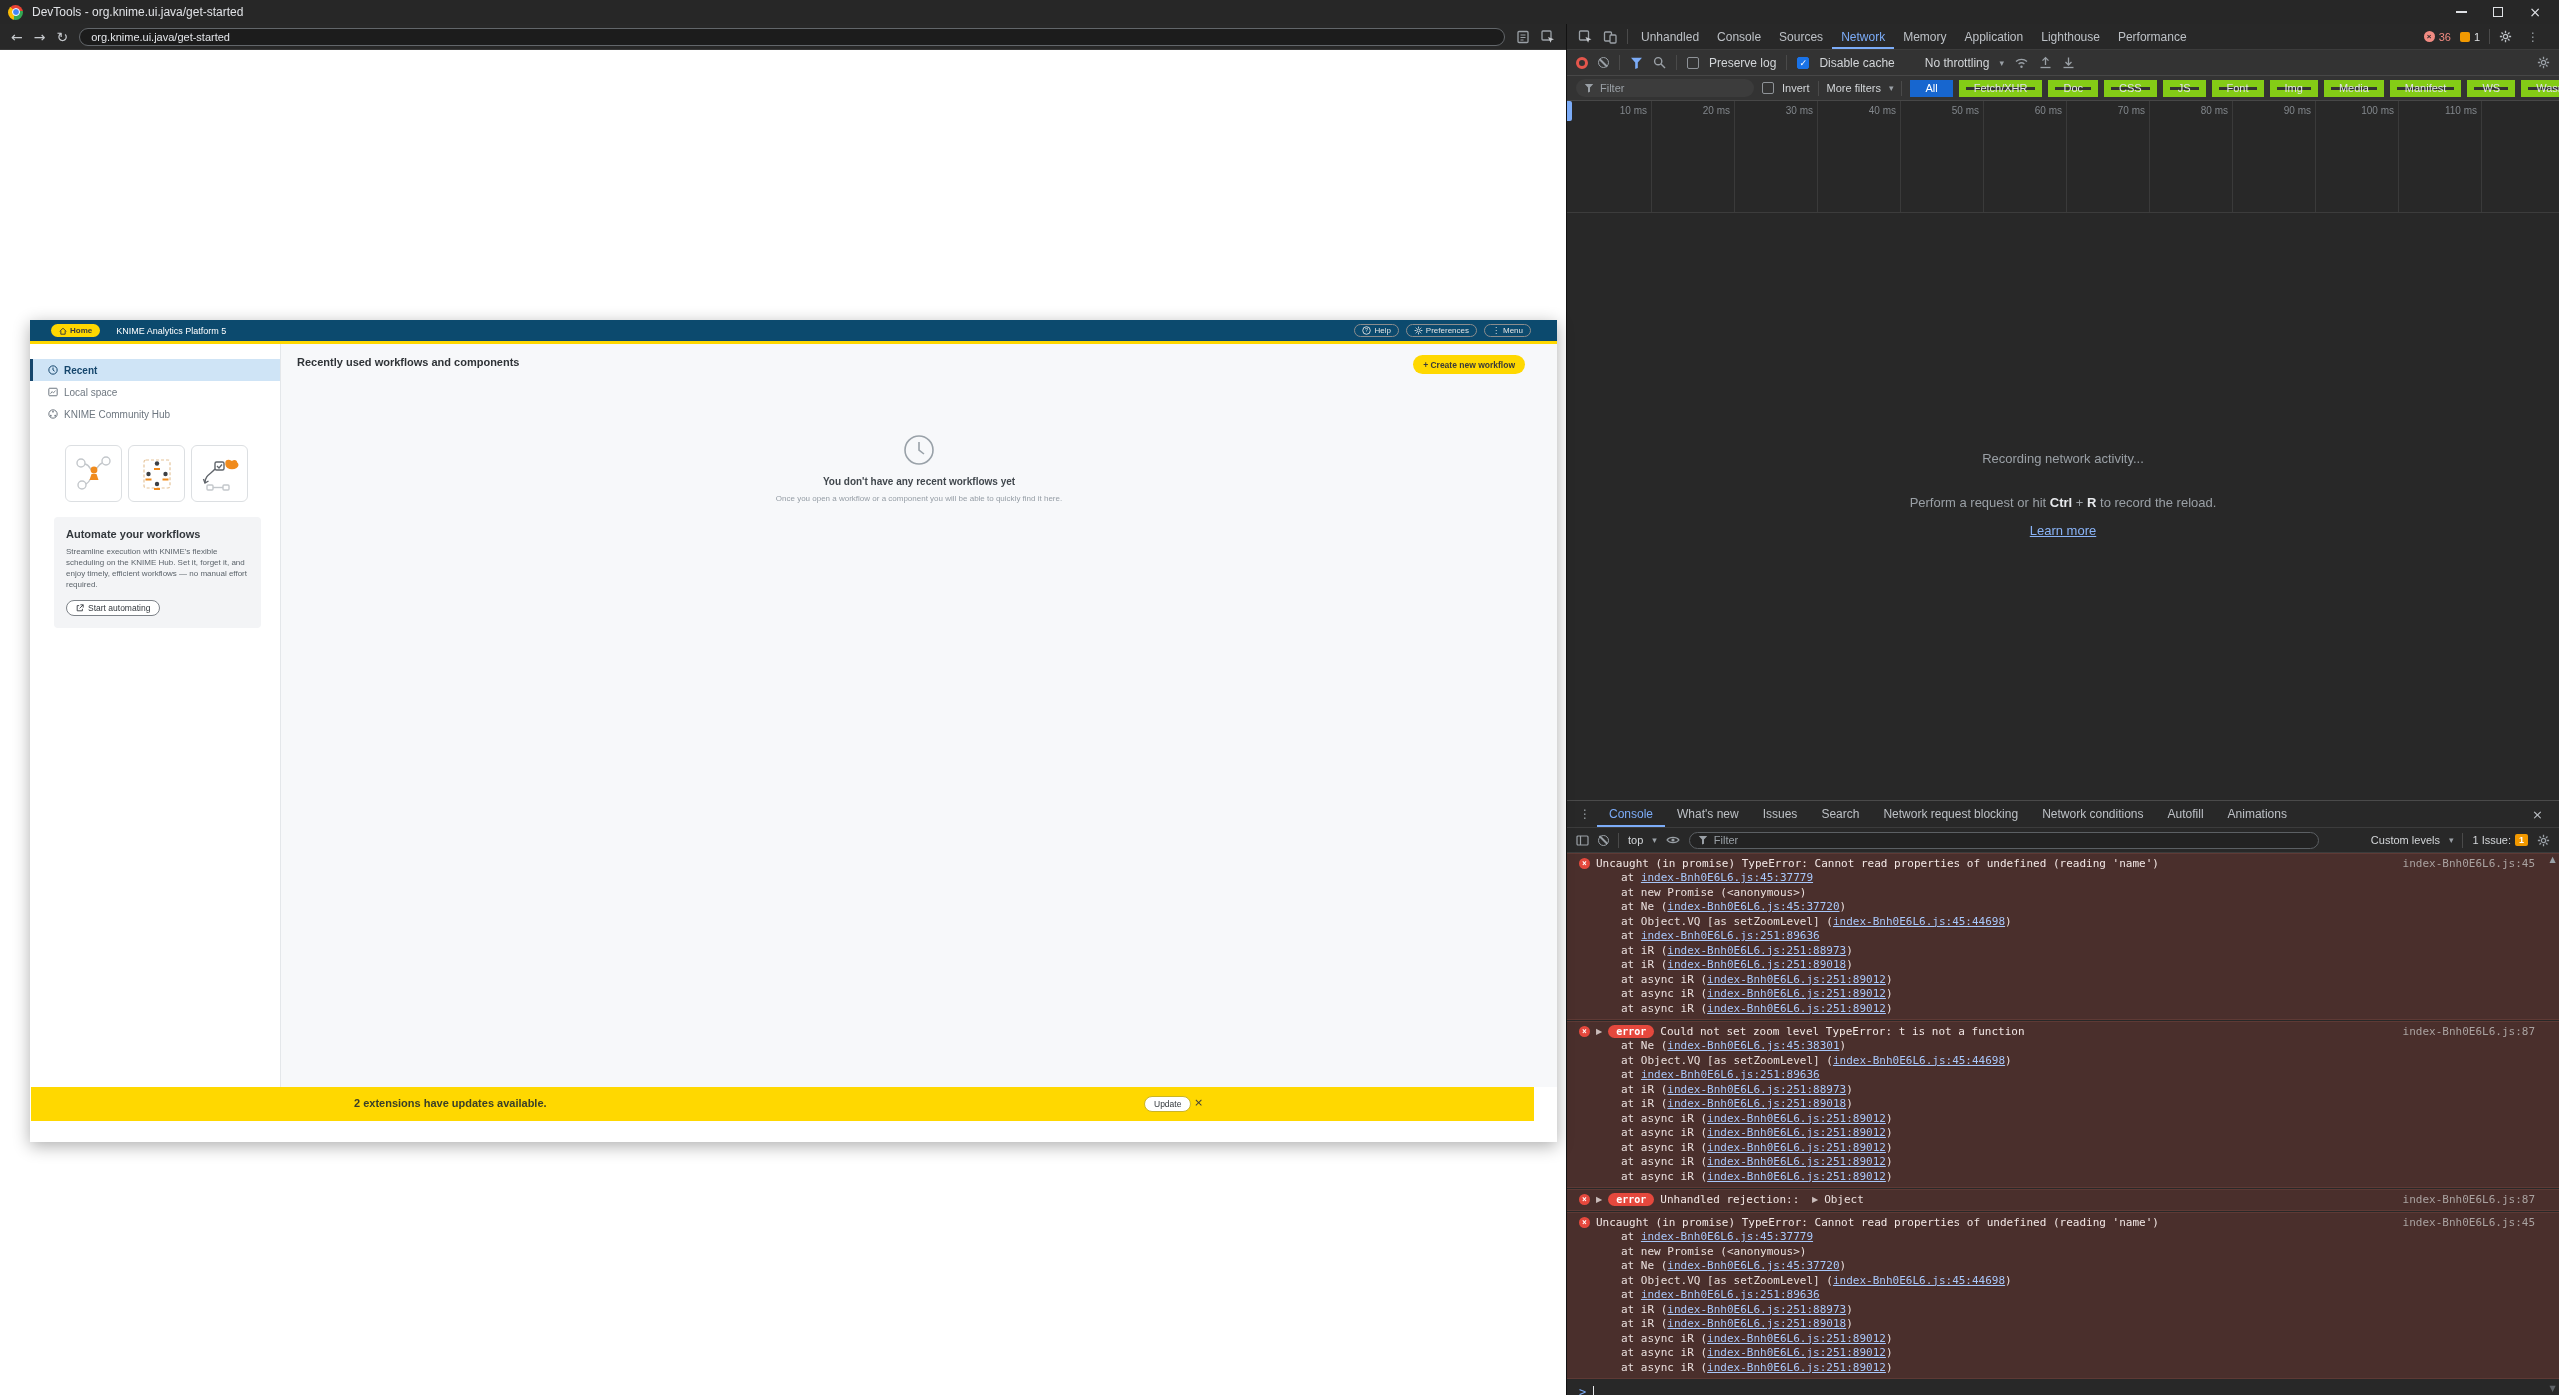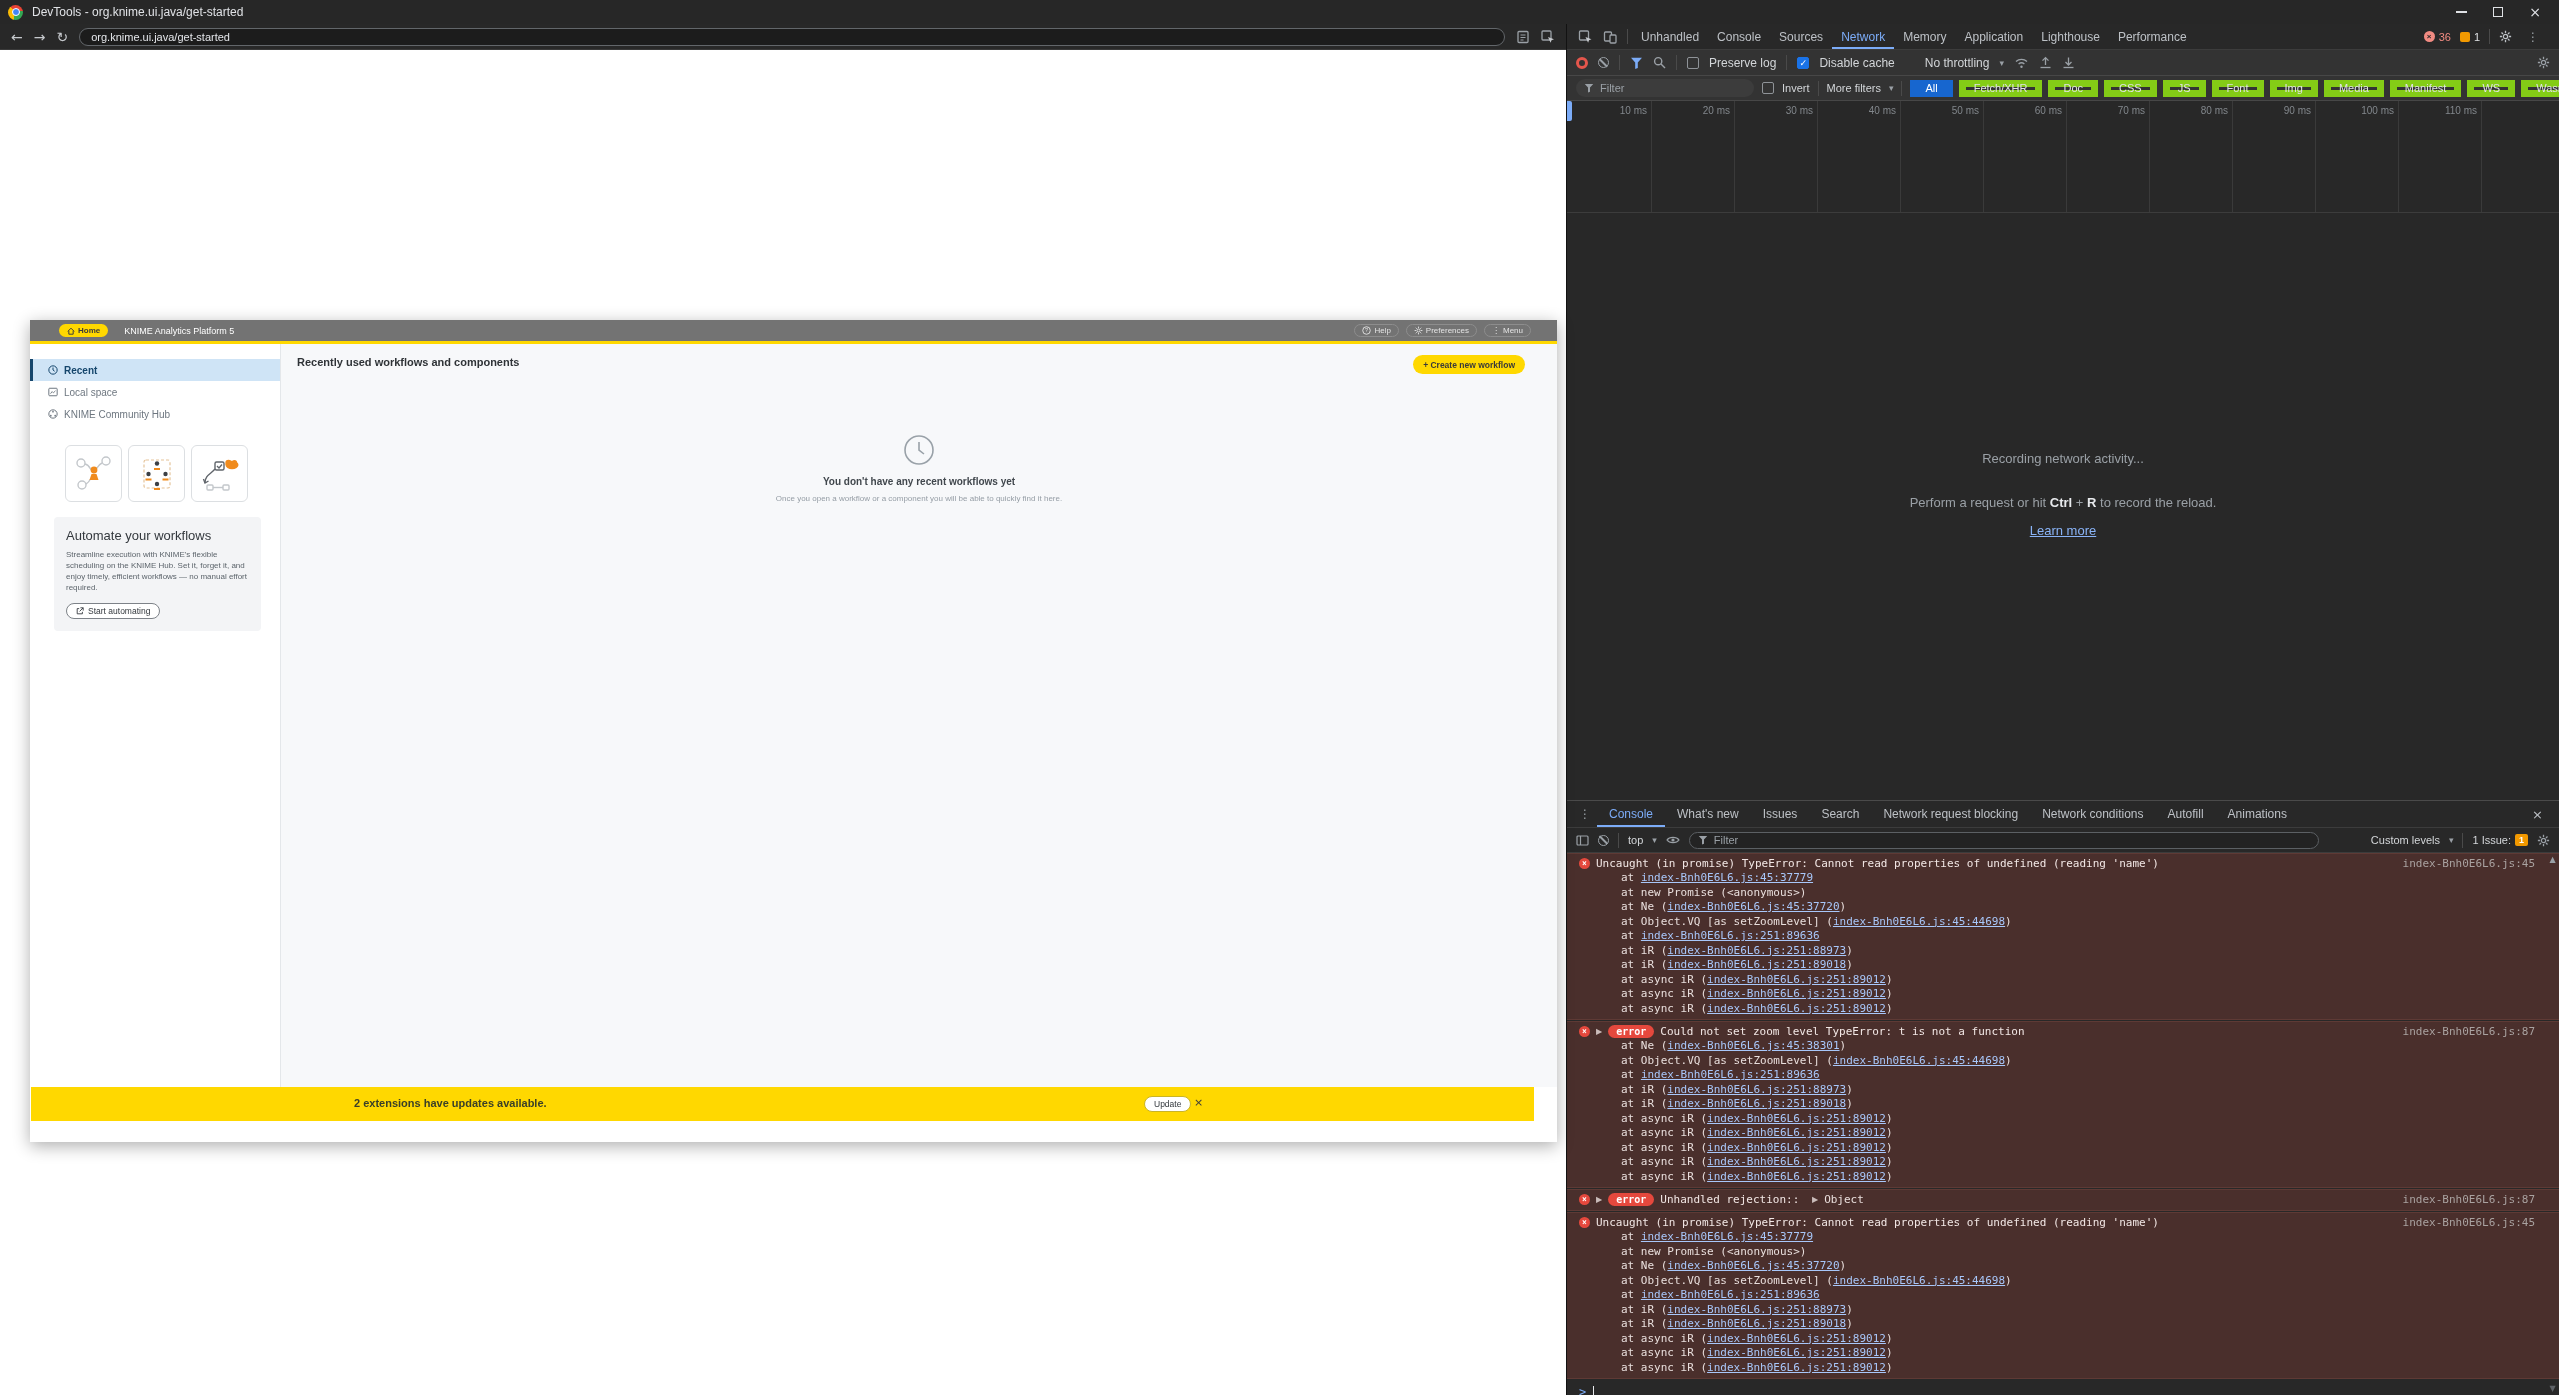--- a/index.html
+++ b/index.html
@@ -86,34 +86,34 @@
   .msg-stack{padding-left:42px}
   .stack-line{line-height:14.5px;color:#e9dfdd;white-space:nowrap}
   .stack-link{color:#a8c7fa;text-decoration:underline}
   .prompt-row{display:flex;align-items:center;padding:5px 12px;color:#7cacf8;font-size:12px}
   .prompt-caret{width:1px;height:12px;background:#e8eaed;margin-left:7px}
   .cons-scroll{position:absolute;right:0;top:0;bottom:0;width:13px;display:flex;flex-direction:column;align-items:center;justify-content:space-between;padding:2px 0;color:#9aa0a6;font-size:8px}
 
   
   .page{position:absolute;top:50px;left:0;width:1566px;height:1345px;background:#fff}
   .knime{position:absolute;left:30px;top:270px;width:1527px;height:822px;background:#fff;box-shadow:0 4px 16px rgba(0,0,0,.32);display:flex;flex-direction:column}
-  .k-header{height:21px;flex:none;background:#737373;display:flex;align-items:center;gap:16px;padding-left:29px}
+  .k-header{height:21px;flex:none;background:#0c4a6e;display:flex;align-items:center;gap:16px;padding-left:21px}
   .k-home{height:13px;background:#ffd800;border-radius:7px;display:flex;align-items:center;gap:3px;padding:0 8px;font-size:8px;font-weight:bold;color:#3a3a3a}
   .k-title{font-size:9px;color:#fff}
   .k-header-right{margin-left:auto;display:flex;gap:7px;padding-right:26px}
   .k-pill{height:13px;border:1px solid #8d8d8d;border-radius:7px;display:flex;align-items:center;gap:3px;padding:0 7px;font-size:8px;color:#e4e4e4}
   .k-accent{height:3px;flex:none;background:#ffd800}
   .k-main{flex:1;display:flex;min-height:0}
   .k-sidebar{width:251px;flex:none;background:#fff;border-right:1px solid #e4e7ea;padding-top:15px}
   .k-item{height:22px;display:flex;align-items:center;gap:6px;padding-left:18px;font-size:10px;color:#6e7780}
   .k-item.active{background:#cfe4f6;color:#15466c;font-weight:bold;border-left:3px solid #15466c;padding-left:15px}
   .k-thumbs{display:flex;gap:6px;margin:20px 0 0 35px}
   .k-thumb{width:57px;height:57px;border:1px solid #dcdfe2;border-radius:6px;background:#fff;display:flex;align-items:center;justify-content:center}
   .k-card{width:207px;margin:15px 0 0 24px;background:#f3f4f6;border-radius:4px;padding:11px 12px 12px 12px}
-  .k-card-title{font-size:13px;font-weight:normal;color:#33383d}
+  .k-card-title{font-size:11px;font-weight:bold;color:#33383d}
   .k-card-body{margin-top:6px;font-size:8px;line-height:11px;color:#5c646b}
   .k-cta{margin-top:10px;height:16px;border:1px solid #7d8288;border-radius:8px;background:#fff;display:inline-flex;align-items:center;gap:4px;padding:0 9px;font-size:8.5px;color:#33383d}
   .k-content{flex:1;background:#f7f8fa;position:relative}
   .k-heading{position:absolute;left:16px;top:12px;font-size:11px;font-weight:bold;color:#2f3337}
   .k-create{position:absolute;right:32px;top:11px;height:19px;background:#ffd800;border-radius:10px;display:flex;align-items:center;gap:4px;padding:0 10px;font-size:8.5px;font-weight:bold;color:#3a3a3a}
   .k-empty{position:absolute;top:90px;left:0;right:0;display:flex;flex-direction:column;align-items:center;text-align:center}
   .k-empty-title{margin-top:10px;font-size:10px;font-weight:bold;color:#41474d}
   .k-empty-sub{margin-top:7px;font-size:8px;color:#959da5}
   .k-banner{height:34px;flex:none;margin:0 23px 0 1px;background:#ffd800;position:relative}
   .k-banner-text{position:absolute;left:323px;top:10px;font-size:11px;font-weight:bold;color:#3a3f28}

